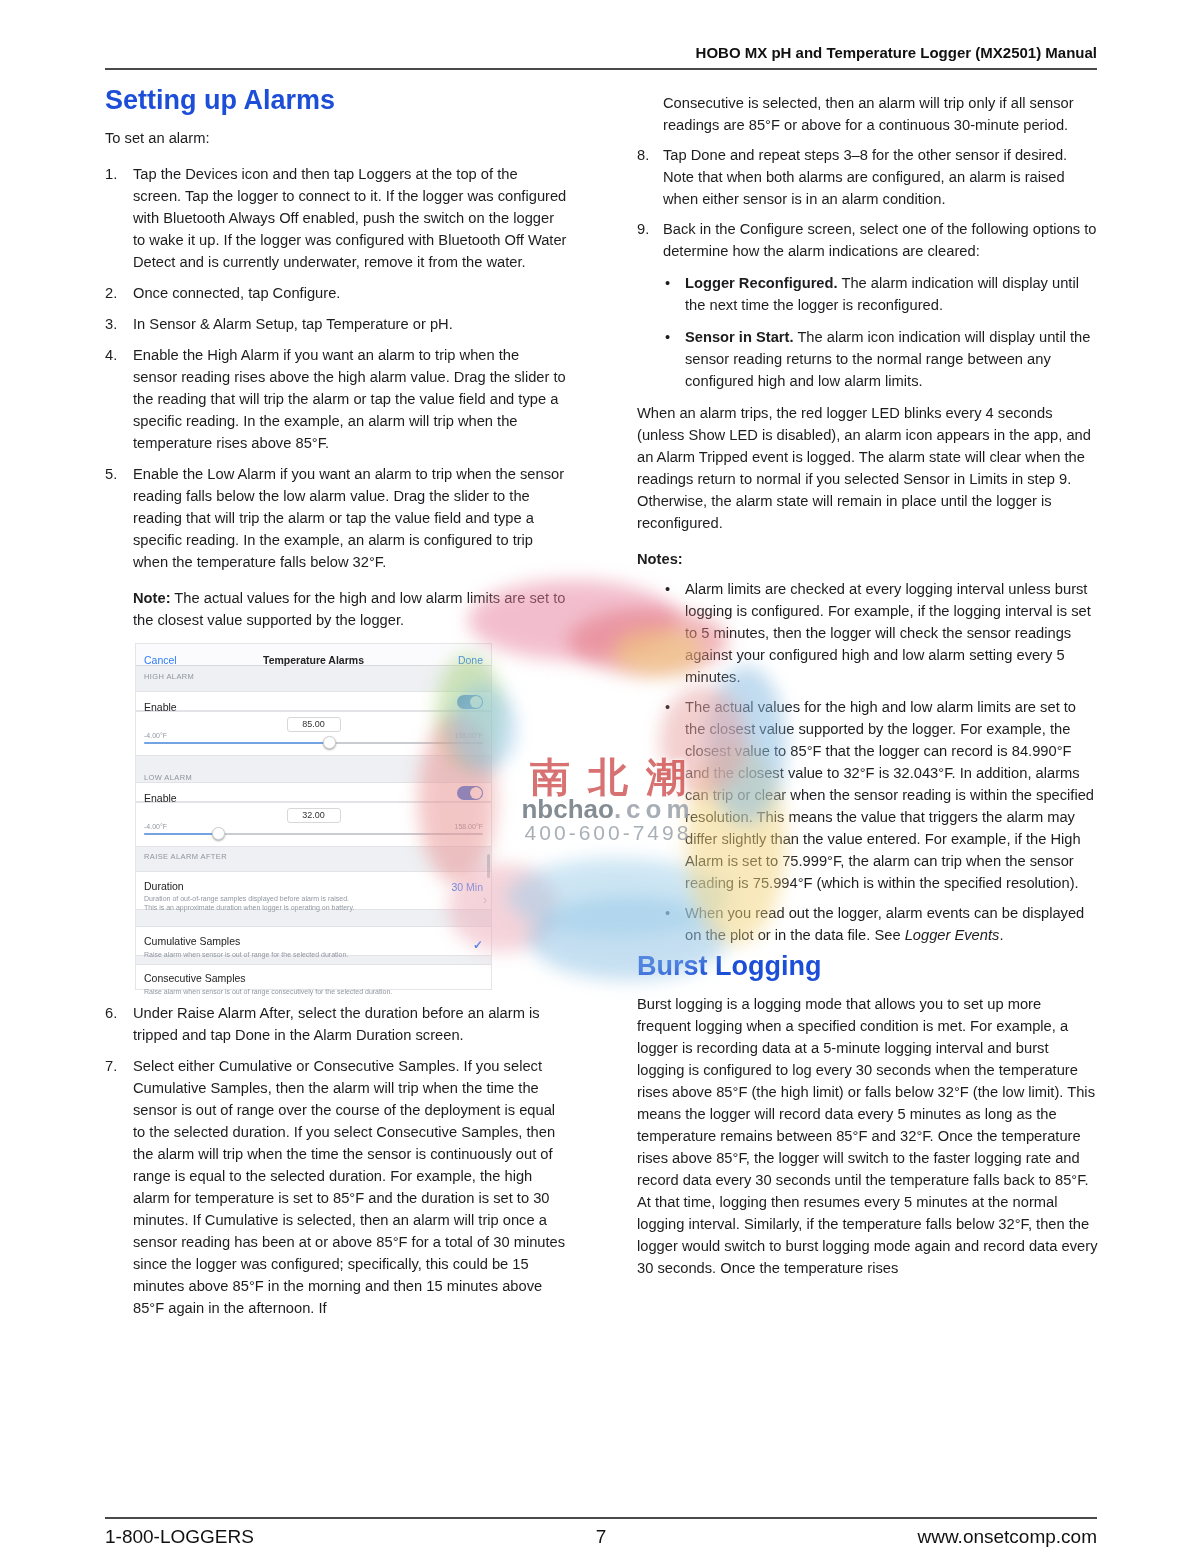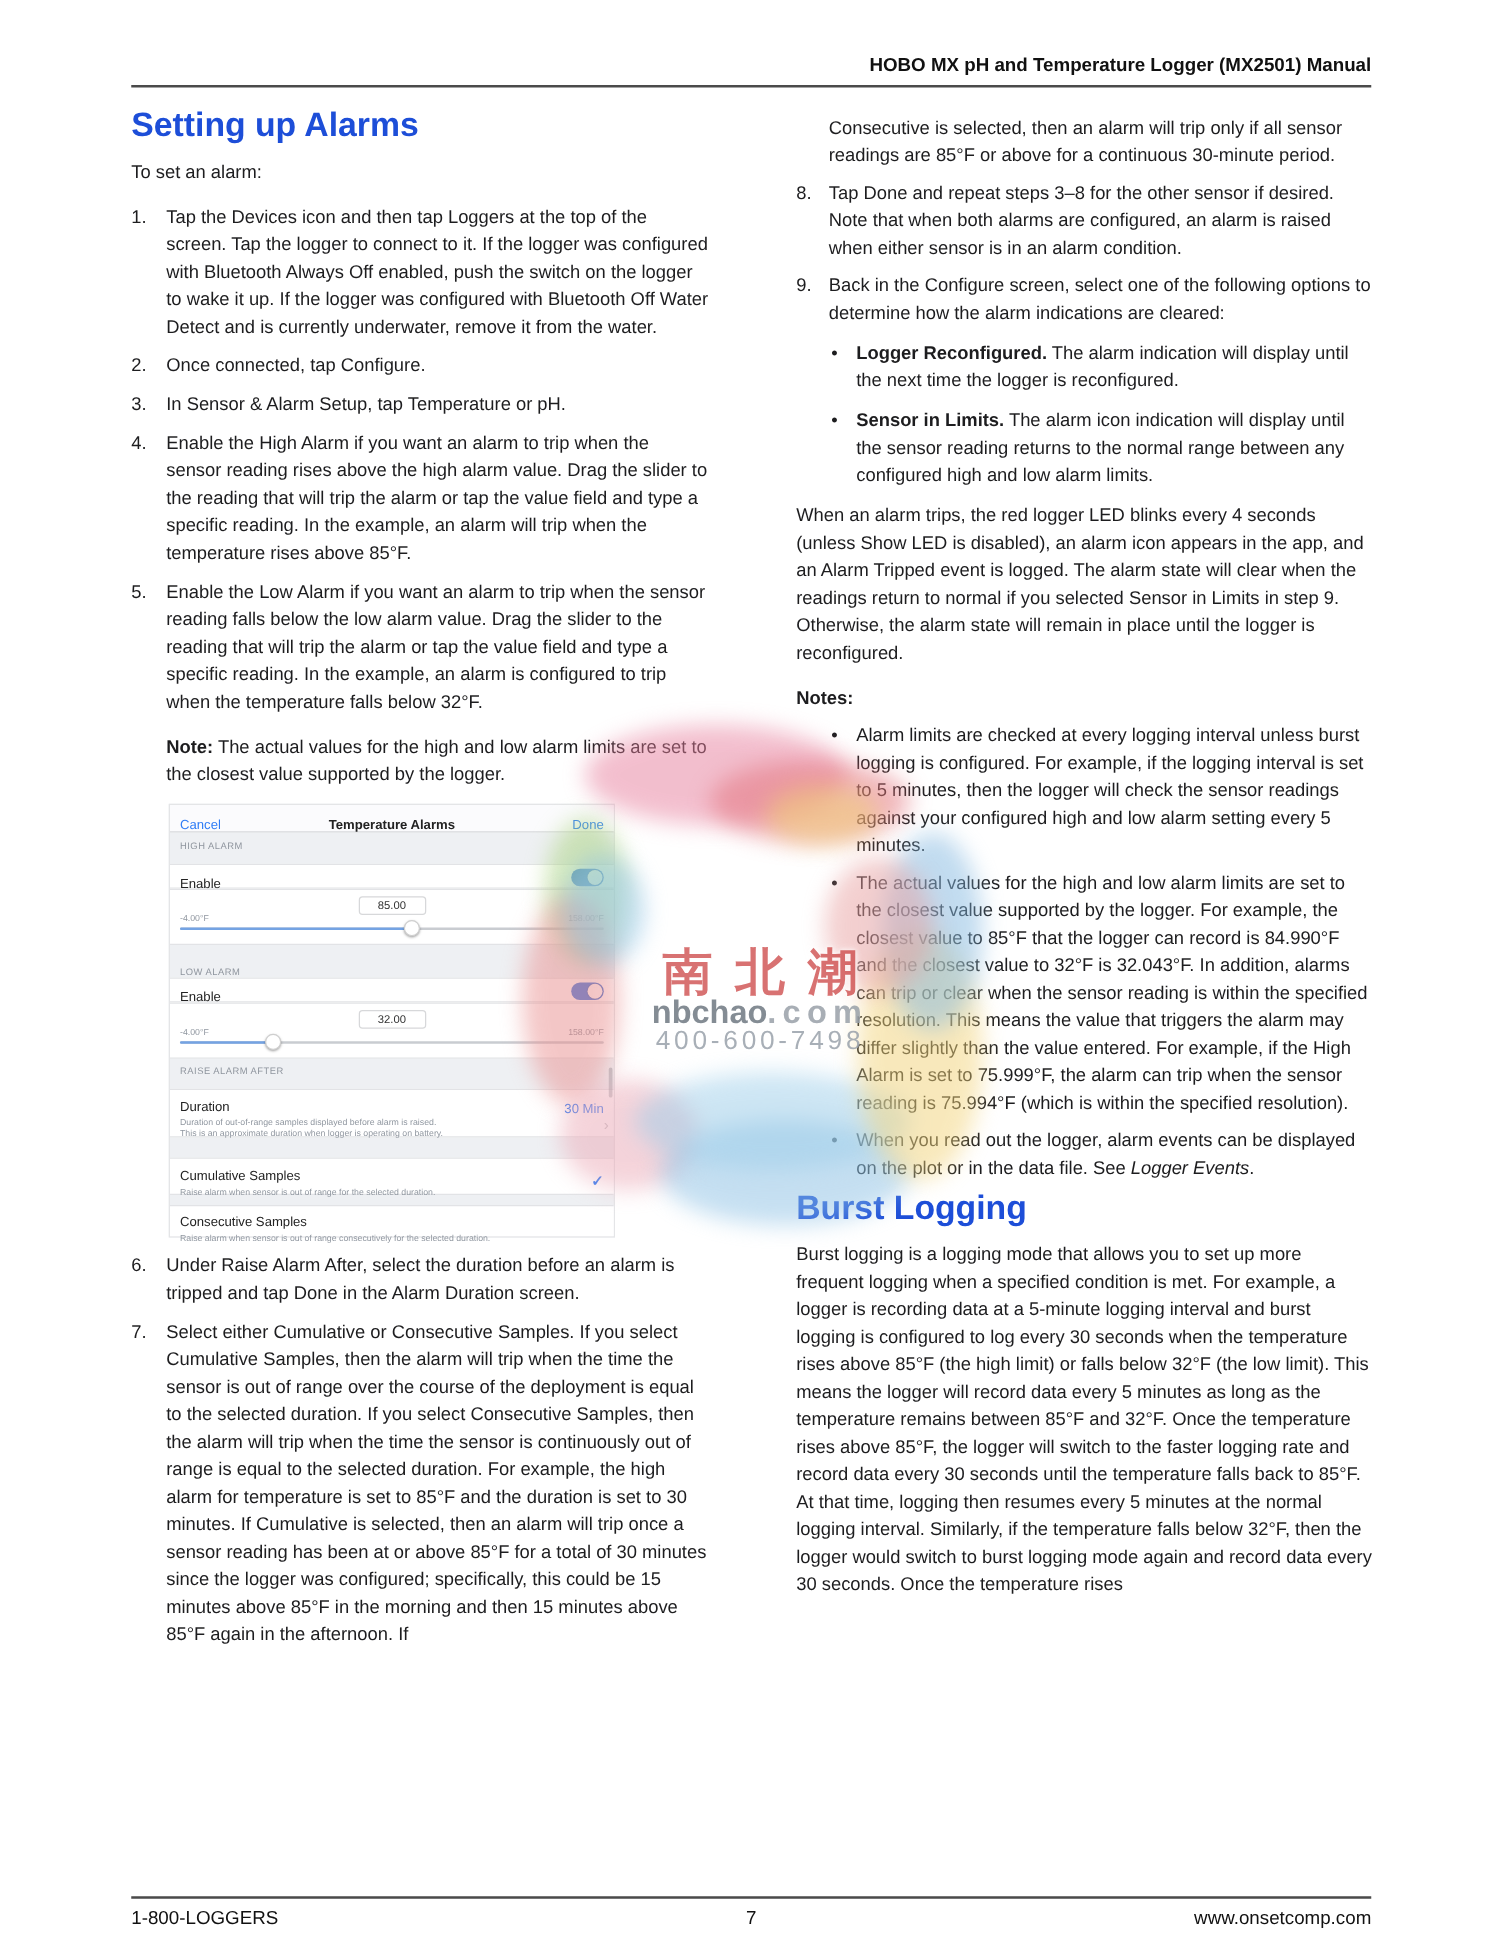--- a/index.html
+++ b/index.html
@@ -72,21 +72,21 @@
   .wm .txt { position:absolute; left:0; right:0; text-align:center; }
   .wm .cn    { top:184px; font-size:40px; font-weight:bold; color:#cf4f4f; letter-spacing:18px;
                text-indent:18px; opacity:.8; text-shadow:0 0 3px #fff,0 0 6px #fff;
                font-family:"DejaVu Sans", sans-serif; }
   .wm .brand { top:228px; font-size:26px; font-weight:bold; color:#6f7982; opacity:.85; }
   .wm .brand .dom { color:#99a1a9; letter-spacing:5px; }
   .wm .phone { top:255px; font-size:21px; color:#9aa2ab; opacity:.85; letter-spacing:3px; }
 
   
   .footer-rule { position:absolute; left:105px; right:103px; top:1517px; height:2px; background:#4a4a4a; }
-  .footer { position:absolute; left:105px; right:103px; top:1526px; height:20px; font-size:15px; color:#111; }
+  .footer { position:absolute; left:105px; right:103px; top:1526px; height:20px; font-size:19px; color:#111; }
   .footer .f-left   { position:absolute; left:0; top:0; }
   .footer .f-center { position:absolute; left:0; right:0; top:0; text-align:center; }
   .footer .f-right  { position:absolute; right:0; top:0; }
 </style>
 </head>
 <body>
 
 <div class="page">
 
   <div class="header-title">HOBO MX pH and Temperature Logger (MX2501) Manual</div>
@@ -209,21 +209,21 @@
       <span class="num">9.</span>
       <span>Back in the Configure screen, select one of the following options to determine how the alarm indications are cleared:</span>
     </div>
 
     <div class="opt">
       <span class="blt">•</span>
       <b>Logger Reconfigured.</b><span> The alarm indication will display until the next time the logger is reconfigured.</span>
     </div>
     <div class="opt">
       <span class="blt">•</span>
-      <b>Sensor in Limits.</b><span> The alarm icon indication will display until the sensor reading returns to the normal range between any configured high and low alarm limits.</span>
+      <b>Sensor in Start.</b><span> The alarm icon indication will display until the sensor reading returns to the normal range between any configured high and low alarm limits.</span>
     </div>
 
 
     <p style="margin-top:10px;">When an alarm trips, the red logger LED blinks every 4 seconds (unless Show LED is disabled), an alarm icon appears in the app, and an Alarm Tripped event is logged. The alarm state will clear when the readings return to normal if you selected Sensor in Limits in step 9. Otherwise, the alarm state will remain in place until the logger is reconfigured.</p>
 
     <div class="notes-label">Notes:</div>
 
     <div class="note-li">
       <span class="blt">•</span>
       <span>Alarm limits are checked at every logging interval unless burst logging is configured. For example, if the logging interval is set to 5 minutes, then the logger will check the sensor readings against your configured high and low alarm setting every 5 minutes.</span>

